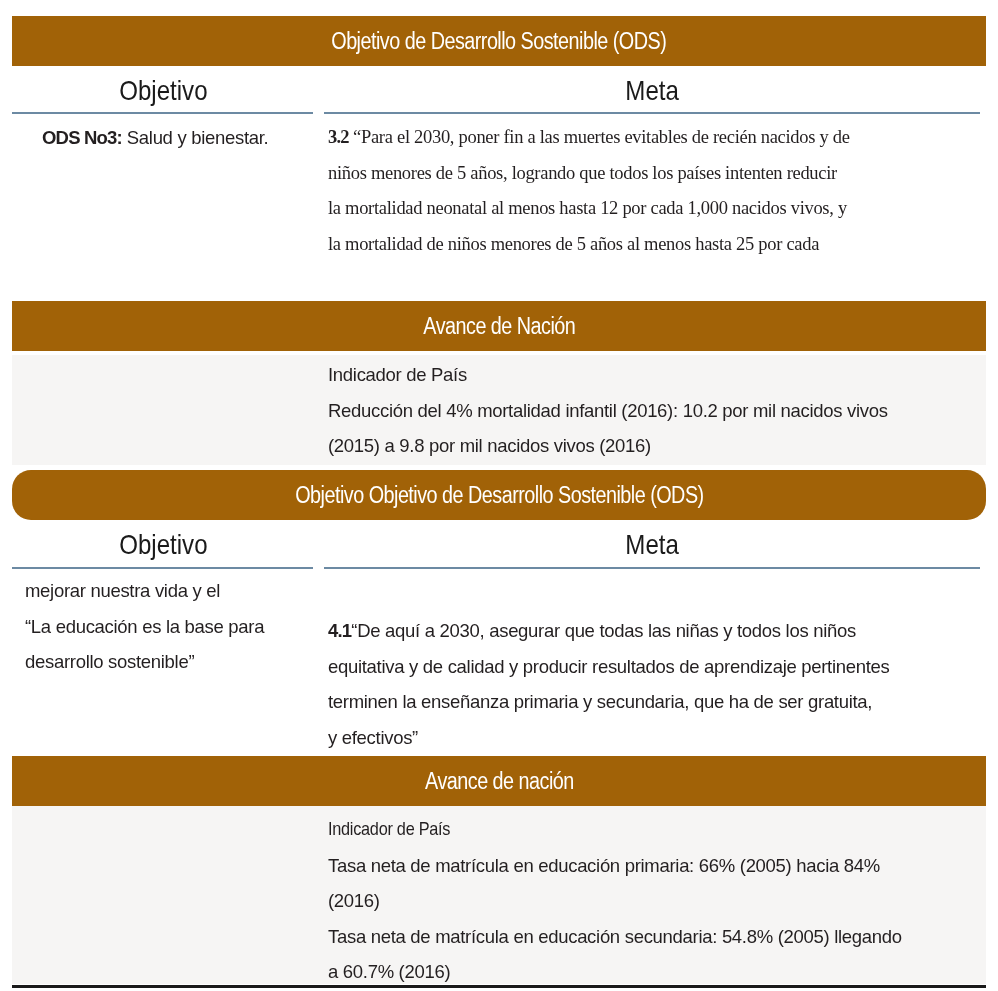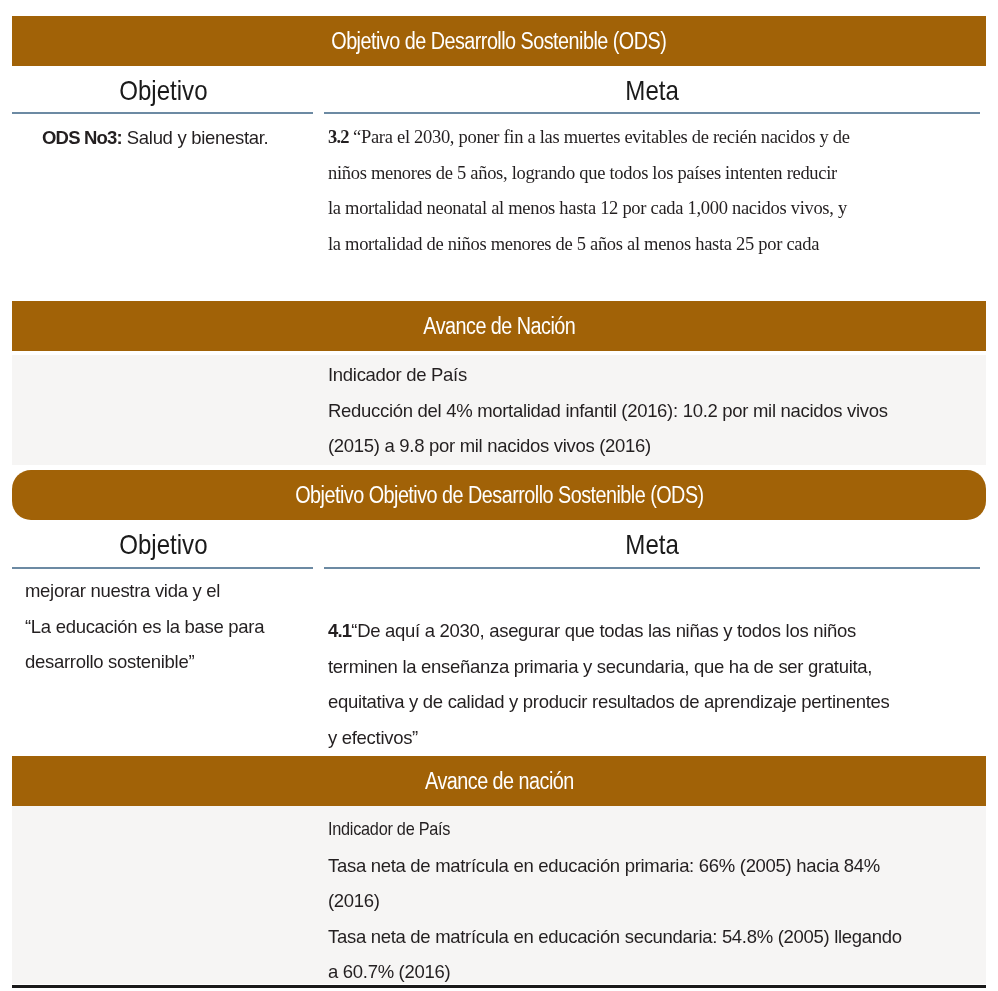--- a/index.html
+++ b/index.html
@@ -136,22 +136,22 @@
   <div class="rule" style="left:312px; width:656px; top:567px;"></div>
 
   <div class="cell" style="left:13px; top:573px; width:295px;">
     <div>mejorar nuestra vida y el</div>
     <div>“La educación es la base para</div>
     <div>desarrollo sostenible”</div>
   </div>
 
   <div class="cell" style="left:316px; top:573px; width:660px;margin-top:40px;">
     <div><b>4.1</b><span>“De aquí a 2030, asegurar que todas las niñas y todos los niños</span></div>
+    <div>equitativa y de calidad y producir resultados de aprendizaje pertinentes</div>
     <div>terminen la enseñanza primaria y secundaria, que ha de ser gratuita,</div>
-    <div>equitativa y de calidad y producir resultados de aprendizaje pertinentes</div>
     <div>y efectivos”</div>
   </div>
 
   <div class="band-header" style="top:756px;">
     <span>Avance de nación</span>
   </div>
   <div class="gray-band" style="top:806px; height:178px;"></div>
   <div class="cell" style="left:316px; top:811px; width:660px;">
     <div style="font-weight:bold; font-size:17px;"><span class="ind-title-cond" style="font-weight:normal; font-size:18.5px;">Indicador de País</span></div>
     <div>Tasa neta de matrícula en educación primaria: 66% (2005) hacia 84%</div>

